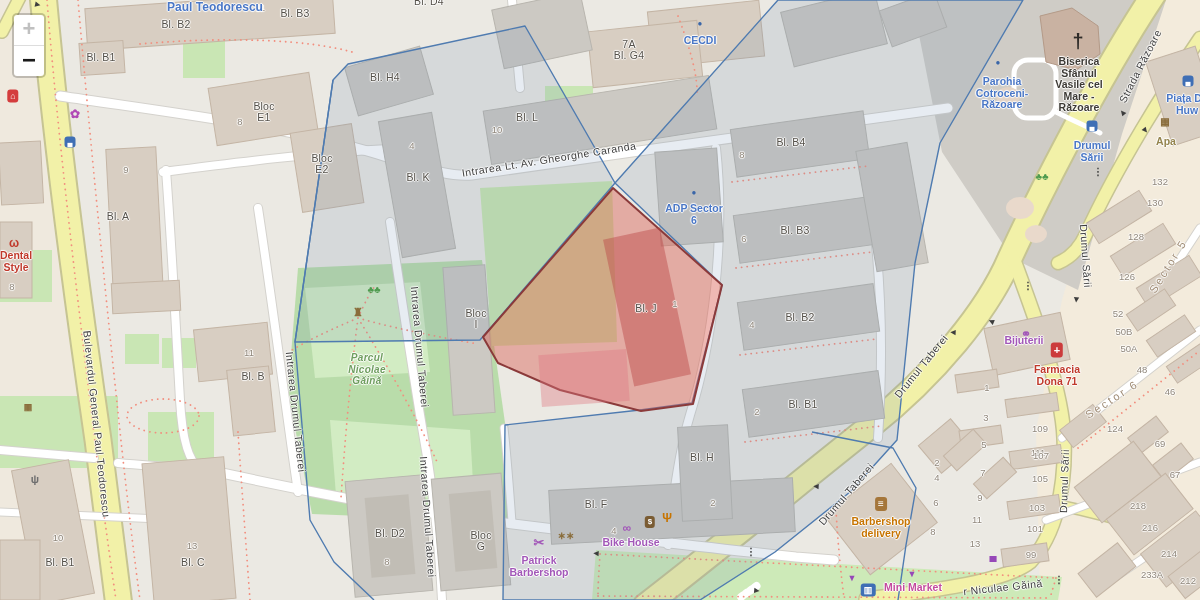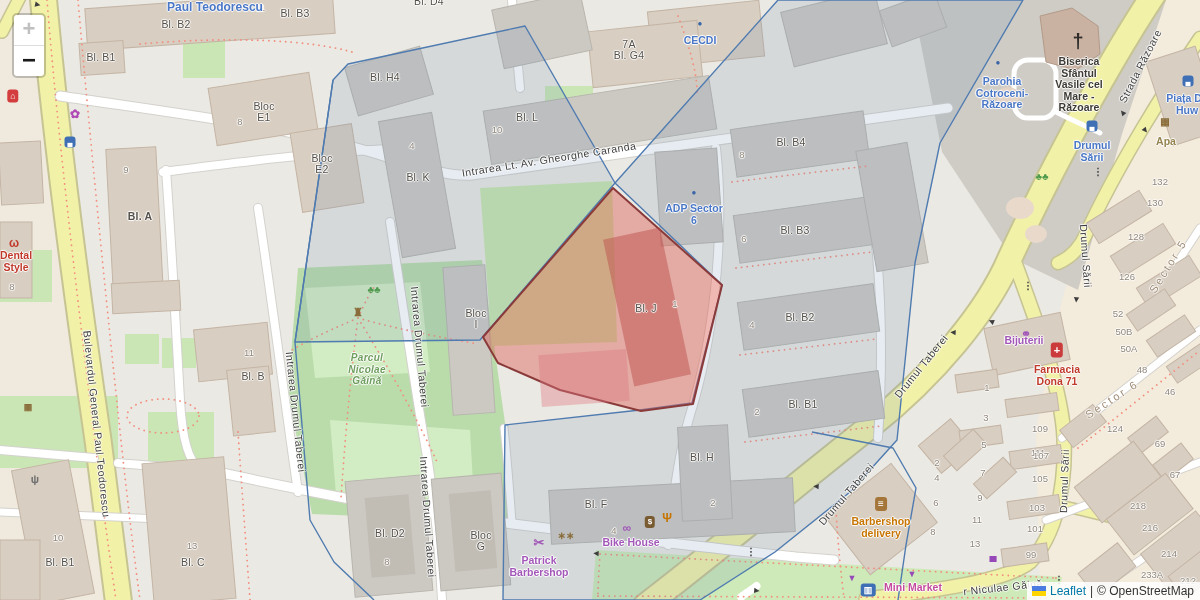--- a/index.html
+++ b/index.html
@@ -248,21 +248,21 @@
         <div class="lbl bldg" style="left: 527px; top: 117px; transform: translate(-50%, -50%) rotate(0deg);">Bl. L</div>
         <div class="lbl bldg" style="left: 629px; top: 50px; transform: translate(-50%, -50%) rotate(0deg);">7A
 Bl. G4</div>
         <div class="lbl bldg" style="left: 791px; top: 142px; transform: translate(-50%, -50%) rotate(0deg);">Bl. B4</div>
         <div class="lbl bldg" style="left: 795px; top: 230px; transform: translate(-50%, -50%) rotate(0deg);">Bl. B3</div>
         <div class="lbl bldg" style="left: 800px; top: 317px; transform: translate(-50%, -50%) rotate(0deg);">Bl. B2</div>
         <div class="lbl bldg" style="left: 803px; top: 404px; transform: translate(-50%, -50%) rotate(0deg);">Bl. B1</div>
         <div class="lbl bldg" style="left: 646px; top: 308px; transform: translate(-50%, -50%) rotate(0deg);">Bl. J</div>
         <div class="lbl bldg" style="left: 476px; top: 319px; transform: translate(-50%, -50%) rotate(0deg);">Bloc
 I</div>
-        <div class="lbl bldg" style="left: 140px; top: 216px; transform: translate(-50%, -50%) rotate(0deg); font-weight: bold;">Bl. A</div>
+        <div class="lbl bldg" style="left: 118px; top: 216px; transform: translate(-50%, -50%) rotate(0deg);">Bl. A</div>
         <div class="lbl bldg" style="left: 253px; top: 376px; transform: translate(-50%, -50%) rotate(0deg);">Bl. B</div>
         <div class="lbl bldg" style="left: 60px; top: 562px; transform: translate(-50%, -50%) rotate(0deg);">Bl. B1</div>
         <div class="lbl bldg" style="left: 193px; top: 562px; transform: translate(-50%, -50%) rotate(0deg);">Bl. C</div>
         <div class="lbl bldg" style="left: 390px; top: 533px; transform: translate(-50%, -50%) rotate(0deg);">Bl. D2</div>
         <div class="lbl bldg" style="left: 481px; top: 541px; transform: translate(-50%, -50%) rotate(0deg);">Bloc
 G</div>
         <div class="lbl bldg" style="left: 596px; top: 504px; transform: translate(-50%, -50%) rotate(0deg);">Bl. F</div>
         <div class="lbl bldg" style="left: 702px; top: 457px; transform: translate(-50%, -50%) rotate(0deg);">Bl. H</div>
         <div class="lbl hnum" style="left: 260px; top: 7px; transform: translate(-50%, -50%) rotate(0deg);">11</div>
         <div class="lbl hnum" style="left: 240px; top: 121px; transform: translate(-50%, -50%) rotate(0deg);">8</div>
@@ -388,23 +388,14 @@
         <span class="arr" style="left: 596px; top: 554px; transform: translate(-50%, -50%) rotate(183deg);">▶</span>
         <span class="arr" style="left: 757px; top: 590px; transform: translate(-50%, -50%) rotate(5deg);">▶</span>
         <span class="arr" style="left: 1077px; top: 300px; transform: translate(-50%, -50%) rotate(95deg);">▶</span>
       </div>
 
     <div class="zoomctl">
       <a class="zin">+</a>
       <a class="zout">−</a>
     </div>
 
-    <div class="attrib">
-      <span class="flag">
-          <span id="flagtop" style="background: rgb(76, 123, 225);"></span>
-          <span id="flagbot" style="background: rgb(255, 213, 0);"></span>
-        </span>
-      <a class="lflt">Leaflet</a>
-      <span>|</span>
-      <a class="osm">© OpenStreetMap</a>
-    </div>
   </div>
 </div>
 
 </body></html>

